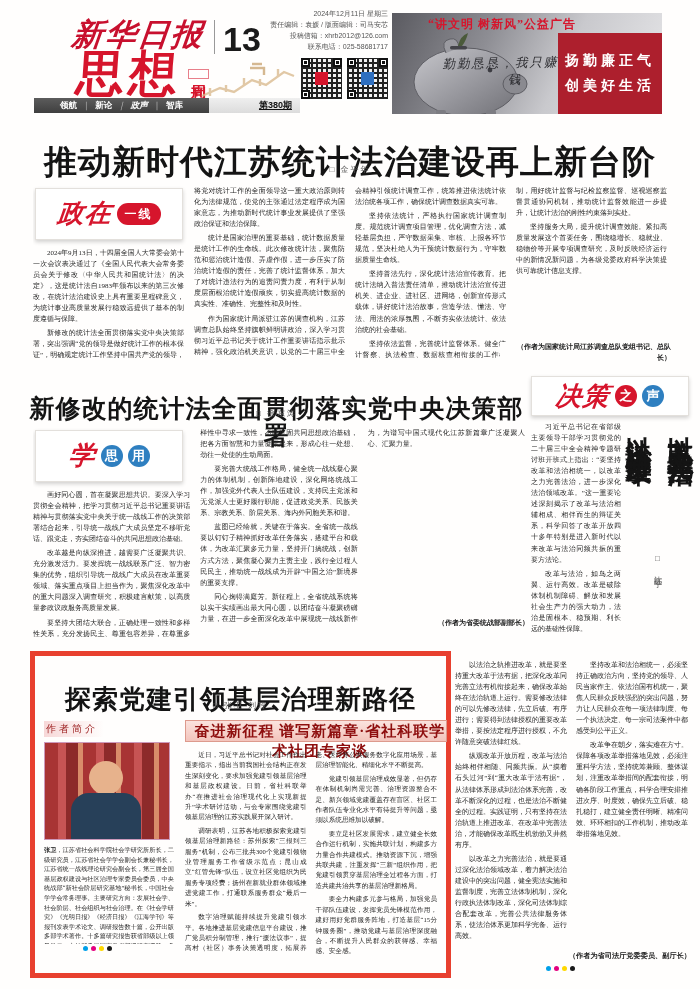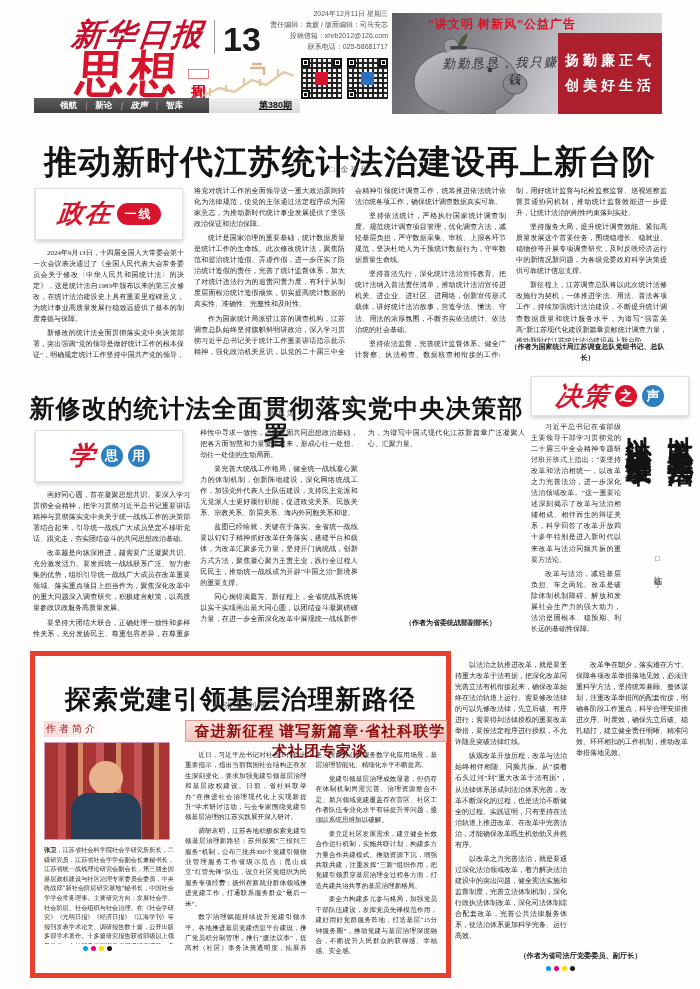--- a/index.html
+++ b/index.html
@@ -50,21 +50,21 @@
   .nav-item{font-weight:700;} .nav-item:nth-child(3){font-style:italic;}
   #nav-light{flex:1;background:linear-gradient(#efefef,#dcdcdc);display:flex;align-items:center;
              justify-content:flex-end;padding-right:8px;font-size:9px;font-weight:700;color:#111;text-decoration:underline;}
   
   .headline{position:absolute;text-align:center;font-weight:900;color:#141414;letter-spacing:1px;line-height:1.1;}
   .byline{position:absolute;text-align:center;font-size:8px;color:#555;letter-spacing:2px;}
   .cols{position:absolute;column-gap:10px;column-fill:auto;overflow:hidden;
         font-size:7px;line-height:1.58;text-align:justify;color:#262626;}
   .para{margin:0 0 3px;text-indent:2em;}
   .attr{position:absolute;font-size:7px;font-weight:700;color:#222;background:#fffefd;
-        text-align:center;line-height:1.5;padding-left:4px;}
+        text-align:right;line-height:1.5;padding-left:4px;}
   .badge-card{display:flex;align-items:center;gap:5px;width:146px;height:50px;margin:2px 2px 8px;
               background:#fff;border:1px solid #e3e0dc;box-shadow:0 2px 4px rgba(0,0,0,.18);
               justify-content:center;break-inside:avoid;}
   .badge-script{font-size:26px;font-weight:900;color:var(--accent_red,#d6152c);
                 font-style:italic;transform:skewX(-6deg);letter-spacing:1px;}
   .badge-pill{background:var(--accent_red,#d6152c);color:#fff;font-size:12px;font-weight:700;
               border-radius:11px;padding:2px 8px;letter-spacing:2px;}
   .badge-circle{width:22px;height:22px;border-radius:50%;color:#fff;font-size:13px;font-weight:700;
                 display:flex;align-items:center;justify-content:center;}
   .bc-blue{background:var(--badge_blue,#2e7fc0);} .bc-red{background:var(--accent_red,#d6152c);}
@@ -204,21 +204,20 @@
       <span class="badge-pill">一线</span>
     </div>
   <p class="para">2024年9月13日，十四届全国人大常委会第十一次会议表决通过了《全国人民代表大会常务委员会关于修改〈中华人民共和国统计法〉的决定》，这是统计法自1983年颁布以来的第三次修改，在统计法治建设史上具有重要里程碑意义，为统计事业高质量发展行稳致远提供了基本的制度遵循与保障。</p>
       <p class="para">新修改的统计法全面贯彻落实党中央决策部署，突出强调“党的领导是做好统计工作的根本保证”，明确规定统计工作坚持中国共产党的领导，将党对统计工作的全面领导这一重大政治原则转化为法律规范，使党的主张通过法定程序成为国家意志，为推动新时代统计事业发展提供了坚强政治保证和法治保障。</p>
       <p class="para">统计是国家治理的重要基础，统计数据质量是统计工作的生命线。此次修改统计法，聚焦防范和惩治统计造假、弄虚作假，进一步压实了防治统计造假的责任，完善了统计监督体系，加大了对统计违法行为的追责问责力度，有利于从制度层面根治统计造假顽疾，切实提高统计数据的真实性、准确性、完整性和及时性。</p>
       <p class="para">作为国家统计局派驻江苏的调查机构，江苏调查总队始终坚持旗帜鲜明讲政治，深入学习贯彻习近平总书记关于统计工作重要讲话指示批示精神，强化政治机关意识，以党的二十届三中全会精神引领统计调查工作，统筹推进依法统计依法治统各项工作，确保统计调查数据真实可靠。</p>
       <p class="para">坚持依法统计，严格执行国家统计调查制度。规范统计调查项目管理，优化调查方法，减轻基层负担，严守数据采集、审核、上报各环节规范，坚决杜绝人为干预统计数据行为，守牢数据质量生命线。</p>
       <p class="para">坚持普法先行，深化统计法治宣传教育。把统计法纳入普法责任清单，推动统计法治宣传进机关、进企业、进社区、进网络，创新宣传形式载体，讲好统计法治故事，营造学法、懂法、守法、用法的浓厚氛围，不断夯实依法统计、依法治统的社会基础。</p>
       <p class="para">坚持依法监督，完善统计监督体系。健全统计督察、执法检查、数据核查相衔接的工作机制，用好统计监督与纪检监察监督、巡视巡察监督贯通协同机制，推动统计监督效能进一步提升，让统计法治的刚性约束落到实处。</p>
       <p class="para">坚持服务大局，提升统计调查效能。紧扣高质量发展这个首要任务，围绕稳增长、稳就业、稳物价等开展专项调查研究，及时反映经济运行中的新情况新问题，为各级党委政府科学决策提供可靠统计信息支撑。</p>
-      <p class="para">新征程上，江苏调查总队将以此次统计法修改施行为契机，一体推进学法、用法、普法各项工作，持续加强统计法治建设，不断提升统计调查数据质量和统计服务水平，为谱写“强富美高”新江苏现代化建设新篇章贡献统计调查力量，推动新时代江苏统计法治建设再上新台阶。</p>
     </div>
   <div class="attr" id="a1-attr">（作者为国家统计局江苏调查总队党组书记、总队长）</div>
 
   <h2 class="headline" id="a2-head">新修改的统计法全面贯彻落实党中央决策部署</h2>
   <div class="byline" id="a2-by">□ 徐东涛</div>
   <div class="cols" id="a2-body">
     <div class="badge-card">
       <span class="badge-script">学</span>
       <span class="badge-circle bc-blue">思</span>
       <span class="badge-circle bc-blue">用</span>
@@ -232,31 +231,32 @@
     </div>
   <div class="attr" id="a2-attr">（作者为省委统战部副部长）</div>
 
   <div class="badge-card" id="a3-badge">
     <span class="badge-script">决策</span>
     <span class="badge-circle bc-red">之</span>
     <span class="badge-circle bc-blue">声</span>
   </div>
   <div class="cols" id="a3-cola">
       <p class="para">习近平总书记在省部级主要领导干部学习贯彻党的二十届三中全会精神专题研讨班开班式上指出：“要坚持改革和法治相统一，以改革之力完善法治，进一步深化法治领域改革。”这一重要论述深刻揭示了改革与法治相辅相成、相伴而生的辩证关系，科学回答了改革开放四十多年特别是进入新时代以来改革与法治同频共振的重要方法论。</p>
-      <p class="para">改革与法治，减轻基层负担、车之两轮。改革是破除体制机制障碍、解放和发展社会生产力的强大动力，法治是固根本、稳预期、利长远的基础性保障。</p>
+      <p class="para">改革与法治，如鸟之两翼、运行高效。改革是破除体制机制障碍、解放和发展社会生产力的强大动力，法治是固根本、稳预期、利长远的基础性保障。</p>
     </div>
   <div id="a3-vh">
     <span class="vline">以法治之轨推进改革</span>
     <span class="vline">以改革之力完善法治</span>
     <span id="a3-vby">□ 沈红宇</span>
   </div>
   <div class="cols" id="a3-bottom">
       <p class="para">以法治之轨推进改革，就是要坚持重大改革于法有据，把深化改革同完善立法有机衔接起来，确保改革始终在法治轨道上运行。需要修改法律的可以先修改法律，先立后破、有序进行；需要得到法律授权的重要改革举措，要按法定程序进行授权，不允许随意突破法律红线。</p>
       <p class="para">纵观改革开放历程，改革与法治始终相伴相随、同频共振。从“摸着石头过河”到“重大改革于法有据”，从法律体系形成到法治体系完善，改革不断深化的过程，也是法治不断健全的过程。实践证明，只有坚持在法治轨道上推进改革、在改革中完善法治，才能确保改革既生机勃勃又井然有序。</p>
       <p class="para">以改革之力完善法治，就是要通过深化法治领域改革，着力解决法治建设中的突出问题，健全宪法实施和监督制度，完善立法体制机制，深化行政执法体制改革，深化司法体制综合配套改革，完善公共法律服务体系，使法治体系更加科学完备、运行高效。</p>
+      <p class="para">坚持改革和法治相统一，必须坚持正确政治方向，坚持党的领导、人民当家作主、依法治国有机统一，聚焦人民群众反映强烈的突出问题，努力让人民群众在每一项法律制度、每一个执法决定、每一宗司法案件中都感受到公平正义。</p>
       <p class="para">改革争在朝夕，落实难在方寸。保障各项改革举措落地见效，必须注重科学方法，坚持统筹兼顾、整体谋划，注重改革举措间的配套衔接，明确各阶段工作重点，科学合理安排推进次序、时度效，确保先立后破、稳扎稳打，建立健全责任明晰、精准问效、环环相扣的工作机制，推动改革举措落地见效。</p>
     </div>
   <div class="attr" id="a3-attr">（作者为省司法厅党委委员、副厅长）</div>
   <div class="dots" id="a3-dots">
       <span class="dot" style="background: rgb(0, 160, 233);"></span>
       <span class="dot" style="background: rgb(228, 0, 127);"></span>
       <span class="dot" style="background: rgb(255, 216, 0);"></span>
       <span class="dot" style="background: rgb(26, 26, 26);"></span>
     </div>
 

